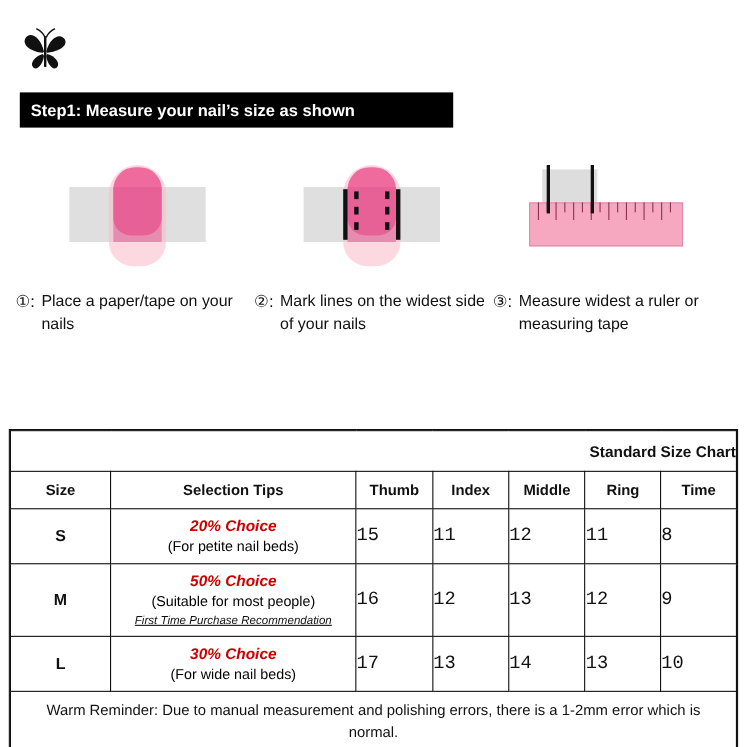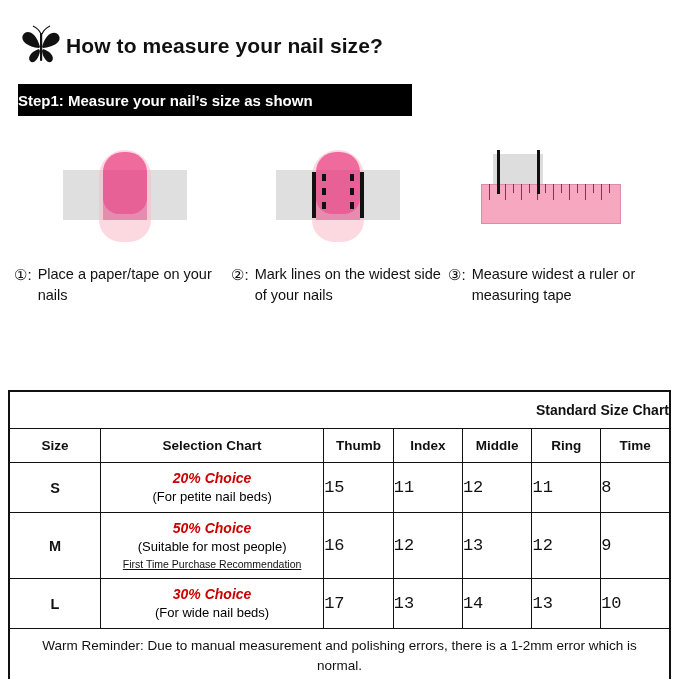--- a/index.html
+++ b/index.html
@@ -23,20 +23,21 @@
     font-size: 21px; font-weight: bold; letter-spacing: 0.1px;
     margin-left: 2px; color: #111;
   }
 
   
   .step-banner {
     margin: 14px 0 0 18px;
     width: 394px; height: 32px;
     background: #000000;
     display: flex; align-items: center;
+    padding-left: 10px;
   }
   .step-banner-text {
     color: #ffffff; font-weight: bold; font-size: 15px;
   }
 
   
   .illus-row {
     display: flex; margin: 28px 0 0 0; padding: 0 18px;
     height: 110px;
   }
@@ -125,21 +126,21 @@
   .size-cell {
     font-weight: bold; font-size: 14.5px; text-align: center;
   }
   .tips-cell { text-align: center; padding: 6px 4px; }
   .choice {
     color: #cc0000; font-weight: bold; font-style: italic; font-size: 14px;
     display: block; line-height: 19px;
   }
   .sub { font-size: 13px; display: block; line-height: 18px; color: #000000; }
   .underline-note {
-    font-size: 10.5px; text-decoration: underline;
+    font-size: 10.5px; font-style: italic; text-decoration: underline;
     display: block; line-height: 16px; color: #111;
   }
   .num-cell { text-align: left; font-size: 17px; font-family: Liberation Mono, monospace; }
   .reminder {
     text-align: center; font-size: 13.5px; line-height: 20px; padding: 7px 10px;
   }
   .reminder b { font-weight: normal; }
 </style>
 </head>
 <body>
@@ -153,21 +154,20 @@
           <path d="M22 24 C18 8, 8 6, 5 12 C2 18, 10 24, 21 25 Z"></path>
           <path d="M24 24 C28 9, 38 7, 41 13 C44 19, 35 24, 25 25 Z"></path>
           <path d="M21 26 C14 28, 9 34, 12 38 C15 42, 21 36, 22 28 Z"></path>
           <path d="M25 26 C32 28, 37 34, 34 38 C31 42, 25 36, 24 28 Z"></path>
           <rect x="22" y="10" width="2.2" height="28" rx="1.1"></rect>
           <path d="M23 11 C21 6, 17 4, 15 3" stroke="#111" stroke-width="1.3" fill="none"></path>
           <path d="M24 11 C26 6, 30 4, 32 3" stroke="#111" stroke-width="1.3" fill="none"></path>
         </g>
       </svg>
     </div>
-    <div class="header-title">How to measure your nail size?</div>
   </div>
 
   <div class="step-banner">
     <span class="step-banner-text">Step1: Measure your nail’s size as shown</span>
   </div>
 
   <div class="illus-row">
 
     <div class="illus-cell">
       <div class="illus-inner">
@@ -237,21 +237,21 @@
   </div>
 
   <div class="table-wrap">
     <table>
       <tbody>
           <tr>
         <td class="chart-title" colspan="7">Standard Size Chart</td>
       </tr>
       <tr>
         <td class="hdr col-size">Size</td>
-        <td class="hdr col-tips">Selection Chart</td>
+        <td class="hdr col-tips">Selection Tips</td>
         <td class="hdr col-num">Thumb</td>
         <td class="hdr col-num">Index</td>
         <td class="hdr col-num">Middle</td>
         <td class="hdr col-num">Ring</td>
         <td class="hdr col-num">Time</td>
       </tr>
 
       <tr>
         <td class="size-cell">S</td>
         <td class="tips-cell">

